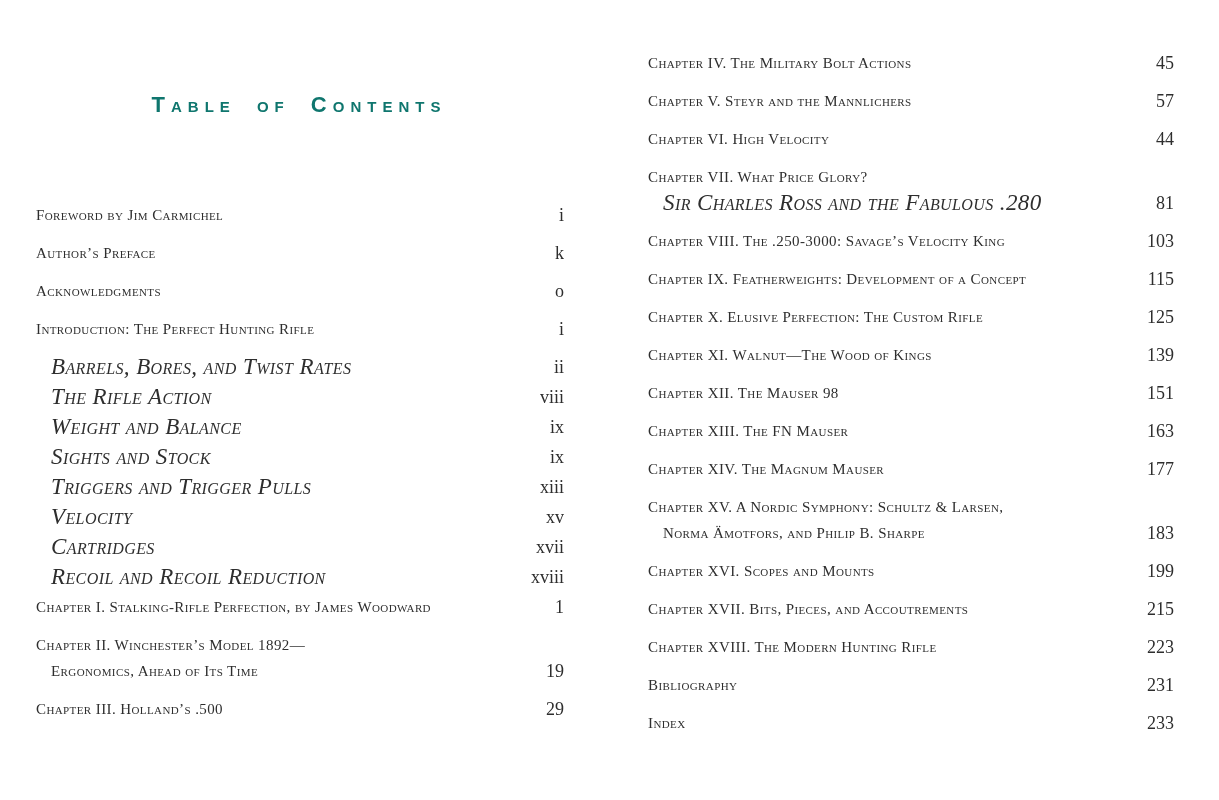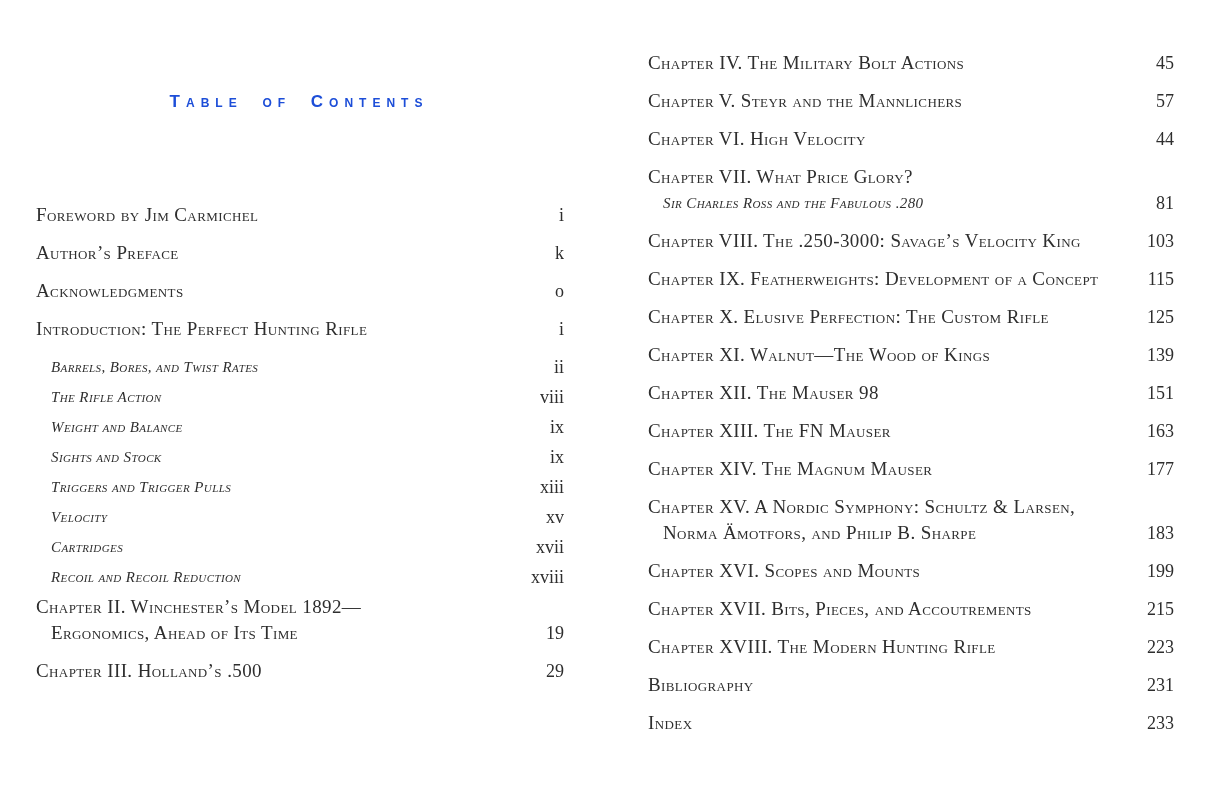--- a/index.html
+++ b/index.html
@@ -18,24 +18,24 @@
   }
   .toc-title {
     position: absolute;
     left: 36px;
     top: 92px;
     width: 526px;
     text-align: center;
     font-family: "Liberation Sans", sans-serif;
     font-weight: 700;
     font-variant: small-caps;
-    font-size: 17px;
+    font-size: 22px;
     letter-spacing: 6px;
     word-spacing: 9px;
-    color: #1d4ed8;
+    color: #0f766e;
   }
   .col {
     position: absolute;
     display: block;
   }
   .col-left {
     left: 36px;
     top: 172px;
     width: 528px;
     margin-top: 30px;
@@ -52,28 +52,28 @@
     margin-bottom: 12px;
   }
   .toc-row.sub-row {
     margin-bottom: 4px;
   }
   .toc-label {
     flex: 1 1 auto;
   }
   .toc-line {
     font-variant: small-caps;
-    font-size: 19px;
+    font-size: 15px;
     line-height: 26px;
     letter-spacing: 0.4px;
     white-space: nowrap;
   }
   .toc-line.sub {
     font-style: italic;
-    font-size: 15px;
+    font-size: 23px;
   }
   .toc-line.indent {
     padding-left: 15px;
   }
   .toc-page {
     flex: 0 0 auto;
     font-variant: normal;
     font-size: 18px;
     line-height: 26px;
     text-align: right;
@@ -154,20 +154,26 @@
         <div class="toc-page">xvii</div>
       </div>
       <div class="toc-row sub-row">
         <div class="toc-label">
           <div class="toc-line sub indent">Recoil and Recoil Reduction</div>
         </div>
         <div class="toc-page">xviii</div>
       </div>
       <div class="toc-row">
         <div class="toc-label">
+          <div class="toc-line main">Chapter I. Stalking-Rifle Perfection, by James Woodward</div>
+        </div>
+        <div class="toc-page">1</div>
+      </div>
+      <div class="toc-row">
+        <div class="toc-label">
           <div class="toc-line main">Chapter II. Winchester’s Model 1892—</div>
           <div class="toc-line main indent">Ergonomics, Ahead of Its Time</div>
         </div>
         <div class="toc-page">19</div>
       </div>
       <div class="toc-row">
         <div class="toc-label">
           <div class="toc-line main">Chapter III. Holland’s .500</div>
         </div>
         <div class="toc-page">29</div>

